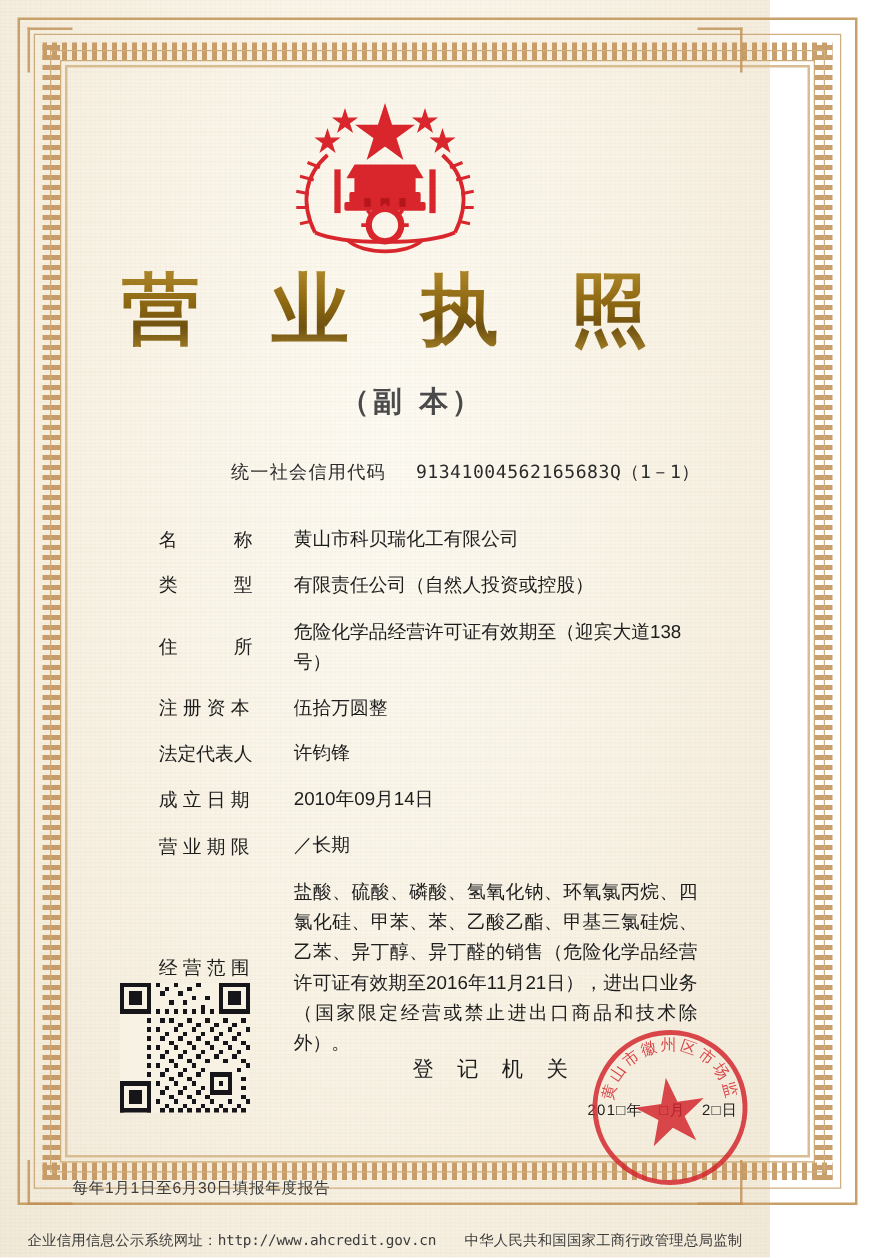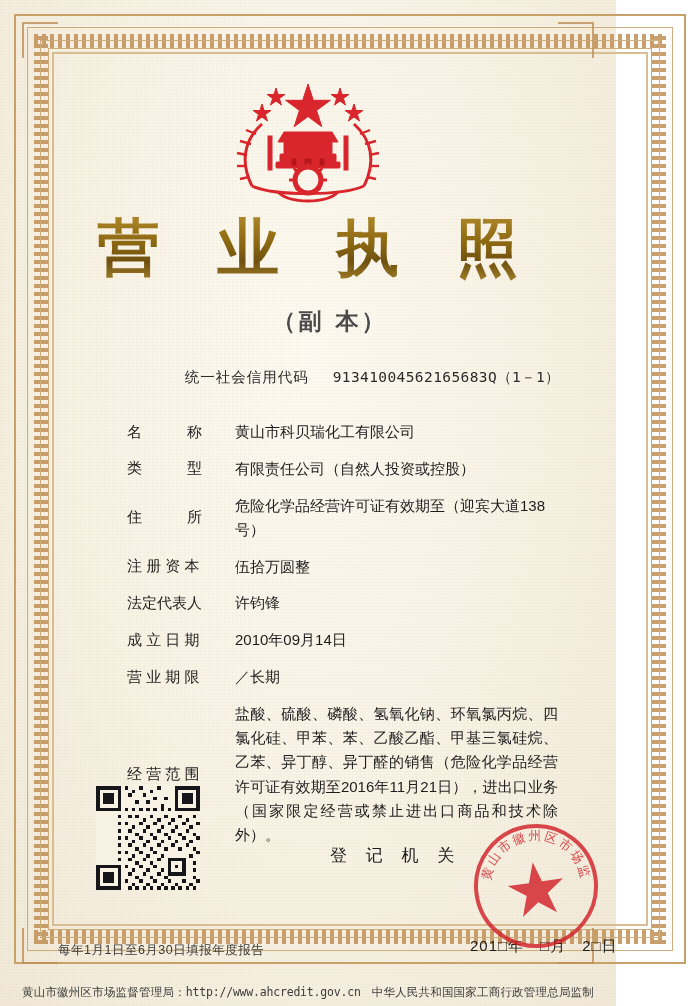--- a/index.html
+++ b/index.html
@@ -205,22 +205,22 @@
     position: absolute;
     left: 330px;
     top: 844px;
     font-size: 17px;
     letter-spacing: 7px;
     color: #1d1d1d;
   }
   .date-line {
     position: absolute;
     left: 470px;
-    top: 937px;
-    font-size: 15px;
+    top: 880px;
+    font-size: 12px;
     color: #1d1d1d;
     letter-spacing: 1px;
     white-space: nowrap;
   }
 
   
   .seal {
     position: absolute;
     left: 470px;
     top: 820px;
@@ -545,17 +545,17 @@
       <text font-family="'DejaVu Serif','Liberation Serif',serif" font-size="12.5" fill="#d3222a" letter-spacing="2.4">
         <textPath href="#sealArc" startOffset="8%">黄山市徽州区市场监督管理局</textPath>
       </text>
     </svg>
   </div>
 
   <div class="annual-note">每年1月1日至6月30日填报年度报告</div>
 
   <div class="footer">
     <div class="footer-left">
-      <span>黄山市徽州区市场监督管理局：</span><span class="url">http://www.ahcredit.gov.cn</span>
+      <span>企业信用信息公示系统网址：</span><span class="url">http://www.ahcredit.gov.cn</span>
     </div>
     <div class="footer-right">中华人民共和国国家工商行政管理总局监制</div>
   </div>
 </div>
 
 </body></html>

